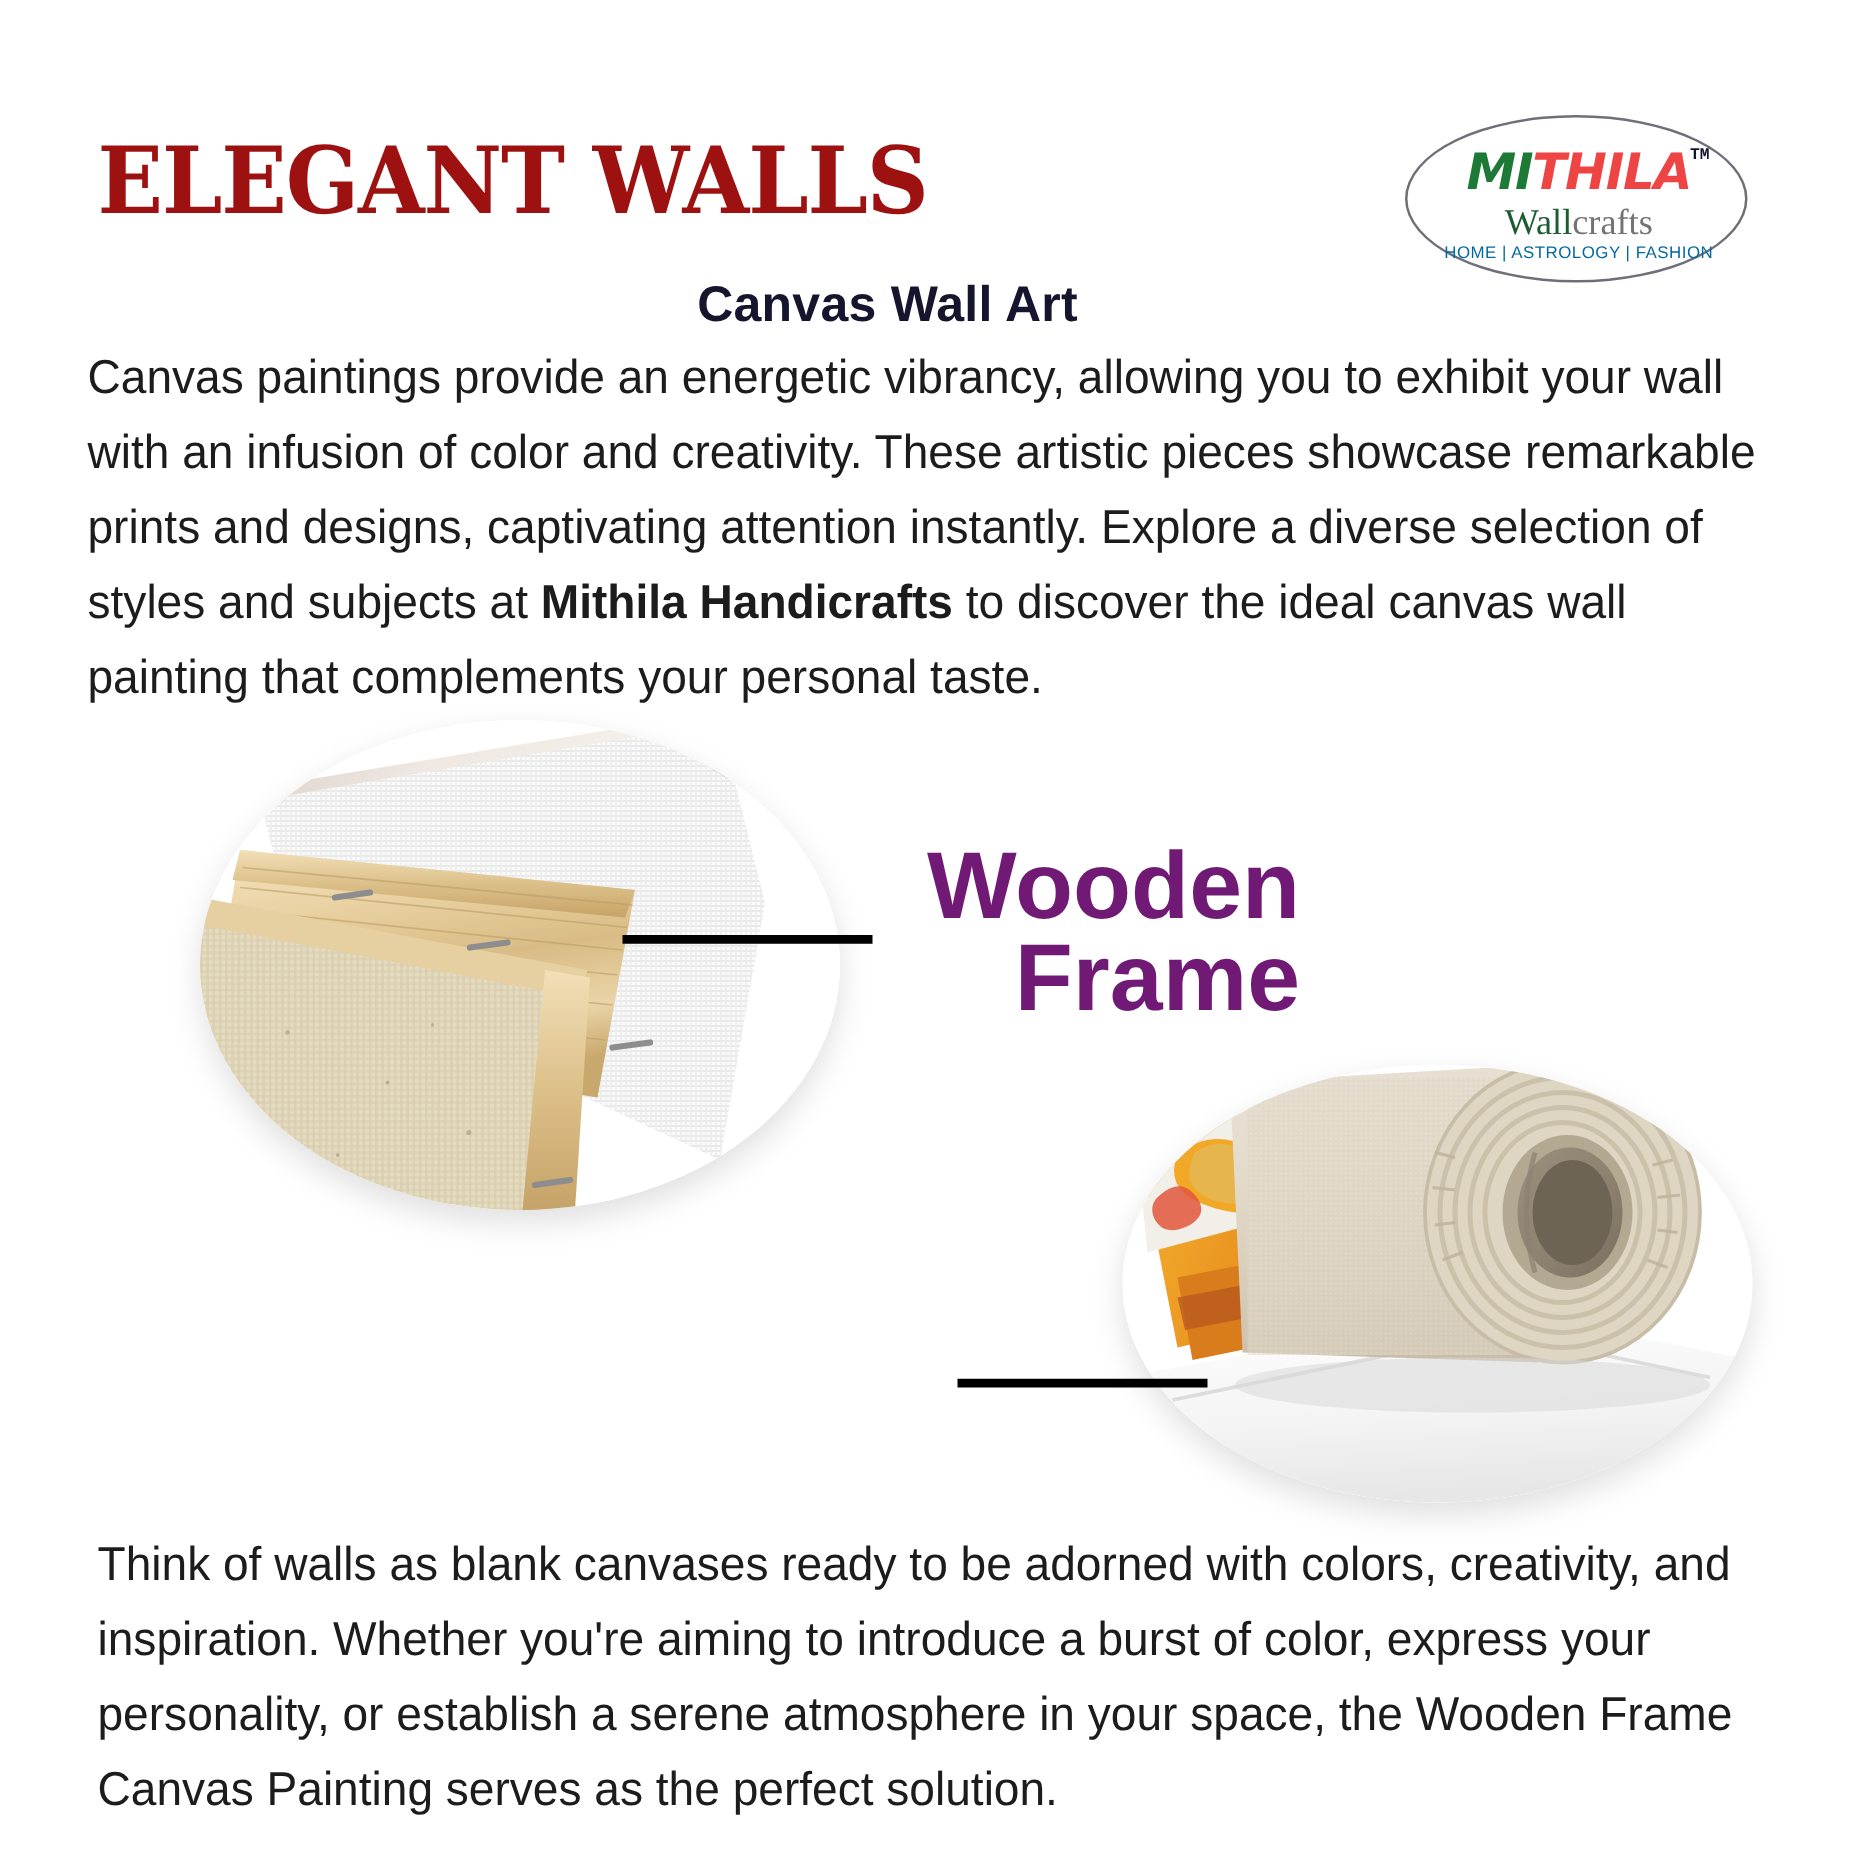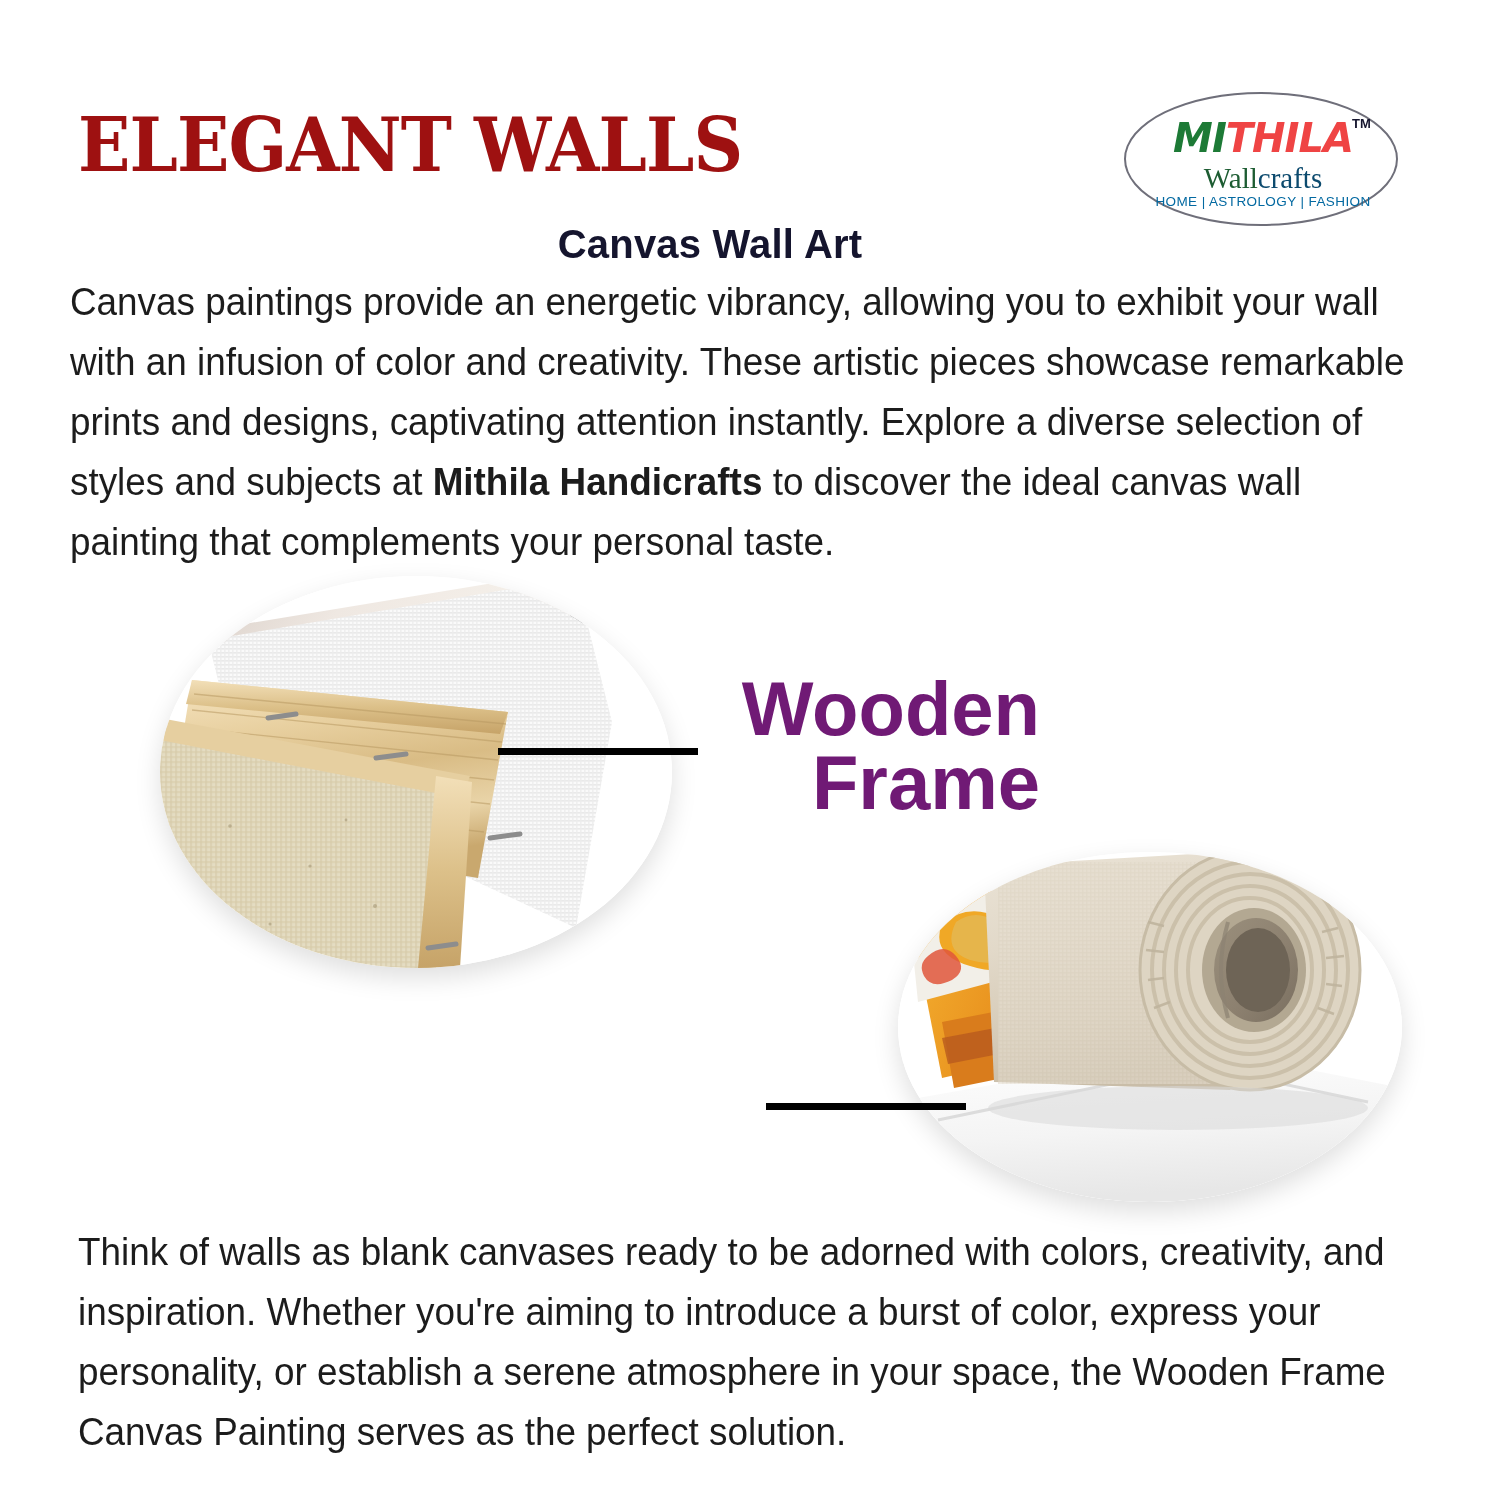--- a/index.html
+++ b/index.html
@@ -76,39 +76,39 @@
     line-height: 1;
     white-space: nowrap;
     letter-spacing: -1px;
   }
   .logo-word .g { color: #1d7a36; }
   .logo-word .r { color: #ef4444; }
   .logo-tm {
     position: absolute;
     left: 226px;
     top: 22px;
-    font-family: Liberation Sans, sans-serif;
+    font-family: Liberation Mono, monospace;
     font-weight: bold;
     font-size: 13px;
     color: #15152e;
     letter-spacing: 0;
   }
   .logo-sub {
     position: absolute;
     left: 0;
     top: 70px;
     width: 274px;
     text-align: center;
     font-family: "Liberation Serif", serif;
     font-size: 29px;
     line-height: 1;
     white-space: nowrap;
   }
   .logo-sub .g { color: #1d5c32; }
-  .logo-sub .r { color: #0c4a6e; text-align: right; }
+  .logo-sub .r { color: #737373; text-align: right; }
   .logo-tag {
     position: absolute;
     left: 0;
     top: 100px;
     width: 274px;
     text-align: center;
     font-family: "Liberation Sans", sans-serif;
     font-size: 13.5px;
     letter-spacing: 0.4px;
     color: #0369a1;

